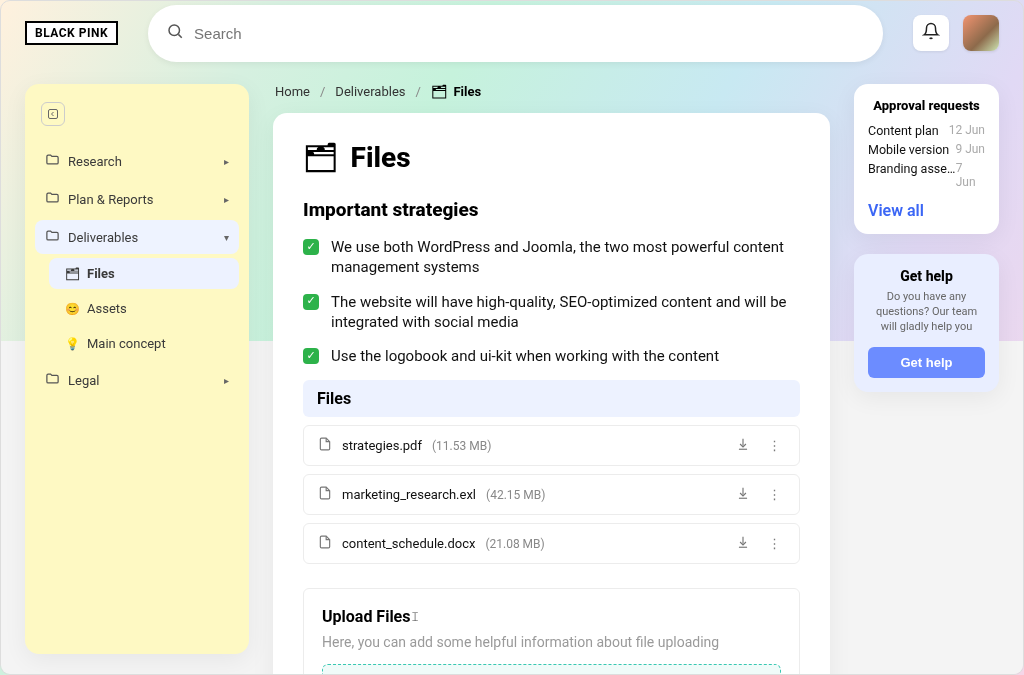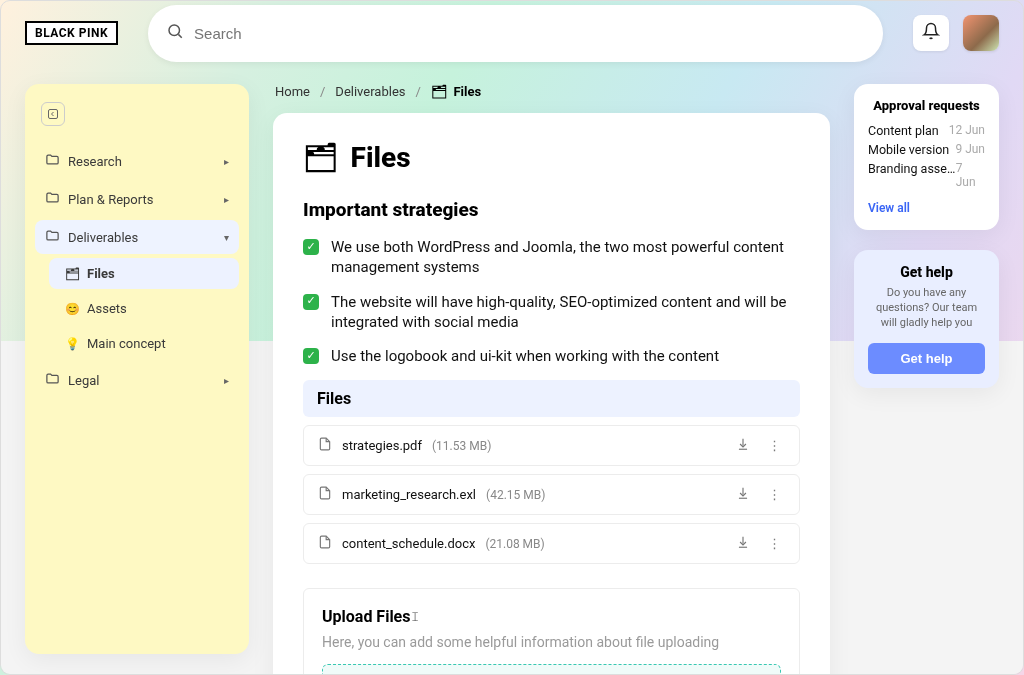--- a/index.html
+++ b/index.html
@@ -210,21 +210,21 @@
     .card {
       background: #fff;
       border-radius: 14px;
       box-shadow: 0 6px 24px rgba(0,0,0,0.06);
       padding: 14px 14px;
     }
     .card h3 { font-size: 13px; font-weight: 800; margin-bottom: 10px; text-align: center; }
     .approval-row { display: flex; justify-content: space-between; font-size: 12.5px; margin-bottom: 4px; }
     .approval-row .label { white-space: nowrap; overflow: hidden; text-overflow: ellipsis; max-width: 90px; color: #111; }
     .approval-row .date { color: #aaa; font-size: 12px; }
-    .view-all { color: #3b66f5; font-size: 12px; font-weight: 600; margin-top: 8px; display: inline-block; cursor: pointer; }
+    .view-all { color: #3b66f5; font-size: 16px; font-weight: 600; margin-top: 8px; display: inline-block; cursor: pointer; }
 
     .help-card { background: #e9eeff; text-align: center; }
     .help-card h3 { font-size: 14px; font-weight: 800; margin-bottom: 6px; }
     .help-desc { font-size: 11px; color: #666; margin-bottom: 12px; line-height: 1.35; }
     .help-btn {
       width: 100%;
       background: #6c8cff;
       color: #fff;
       border: none;
       border-radius: 6px;

